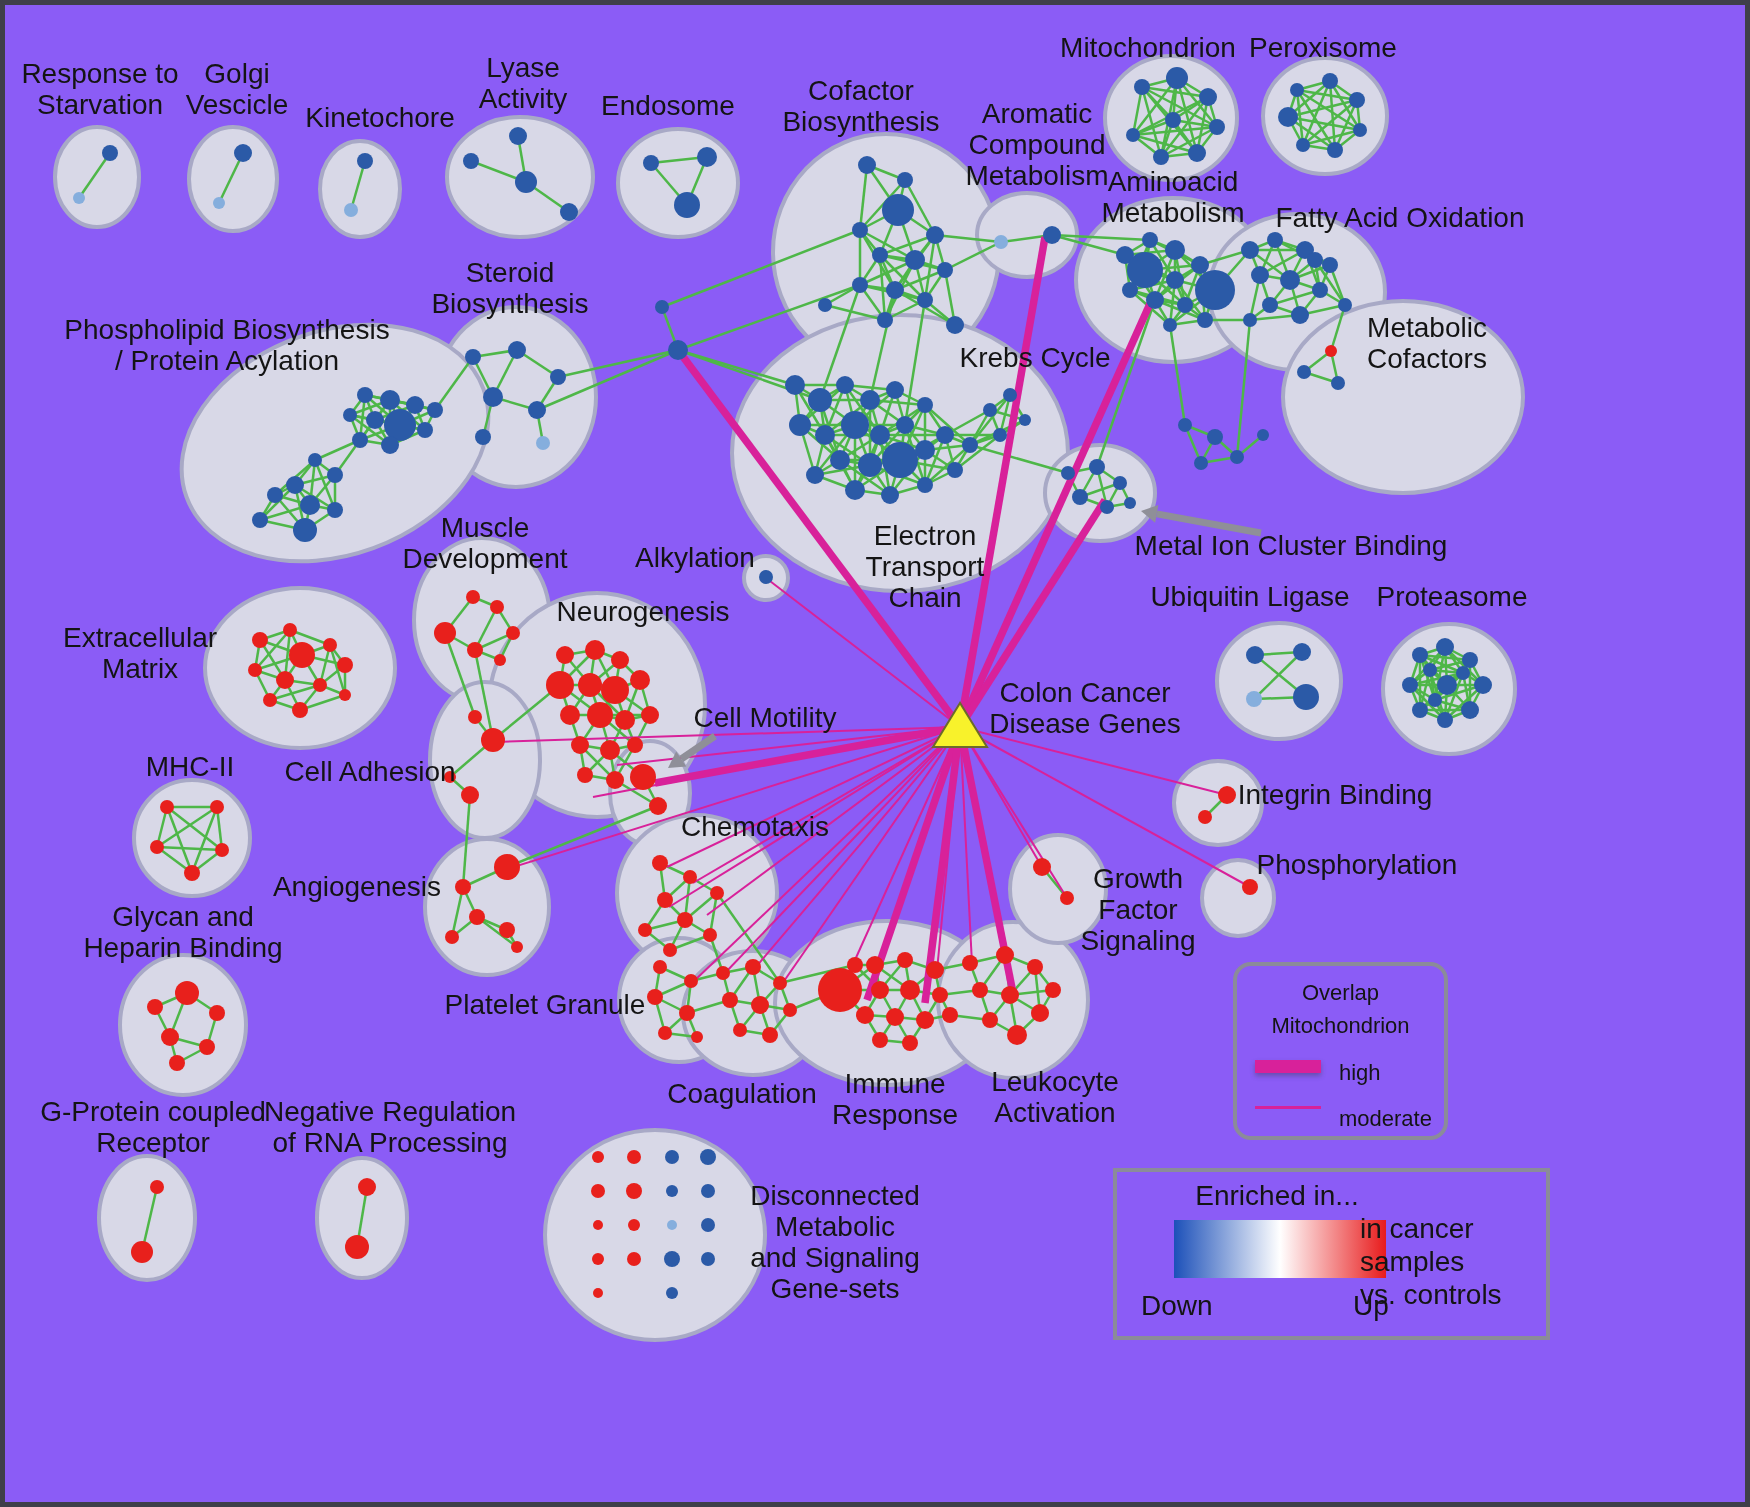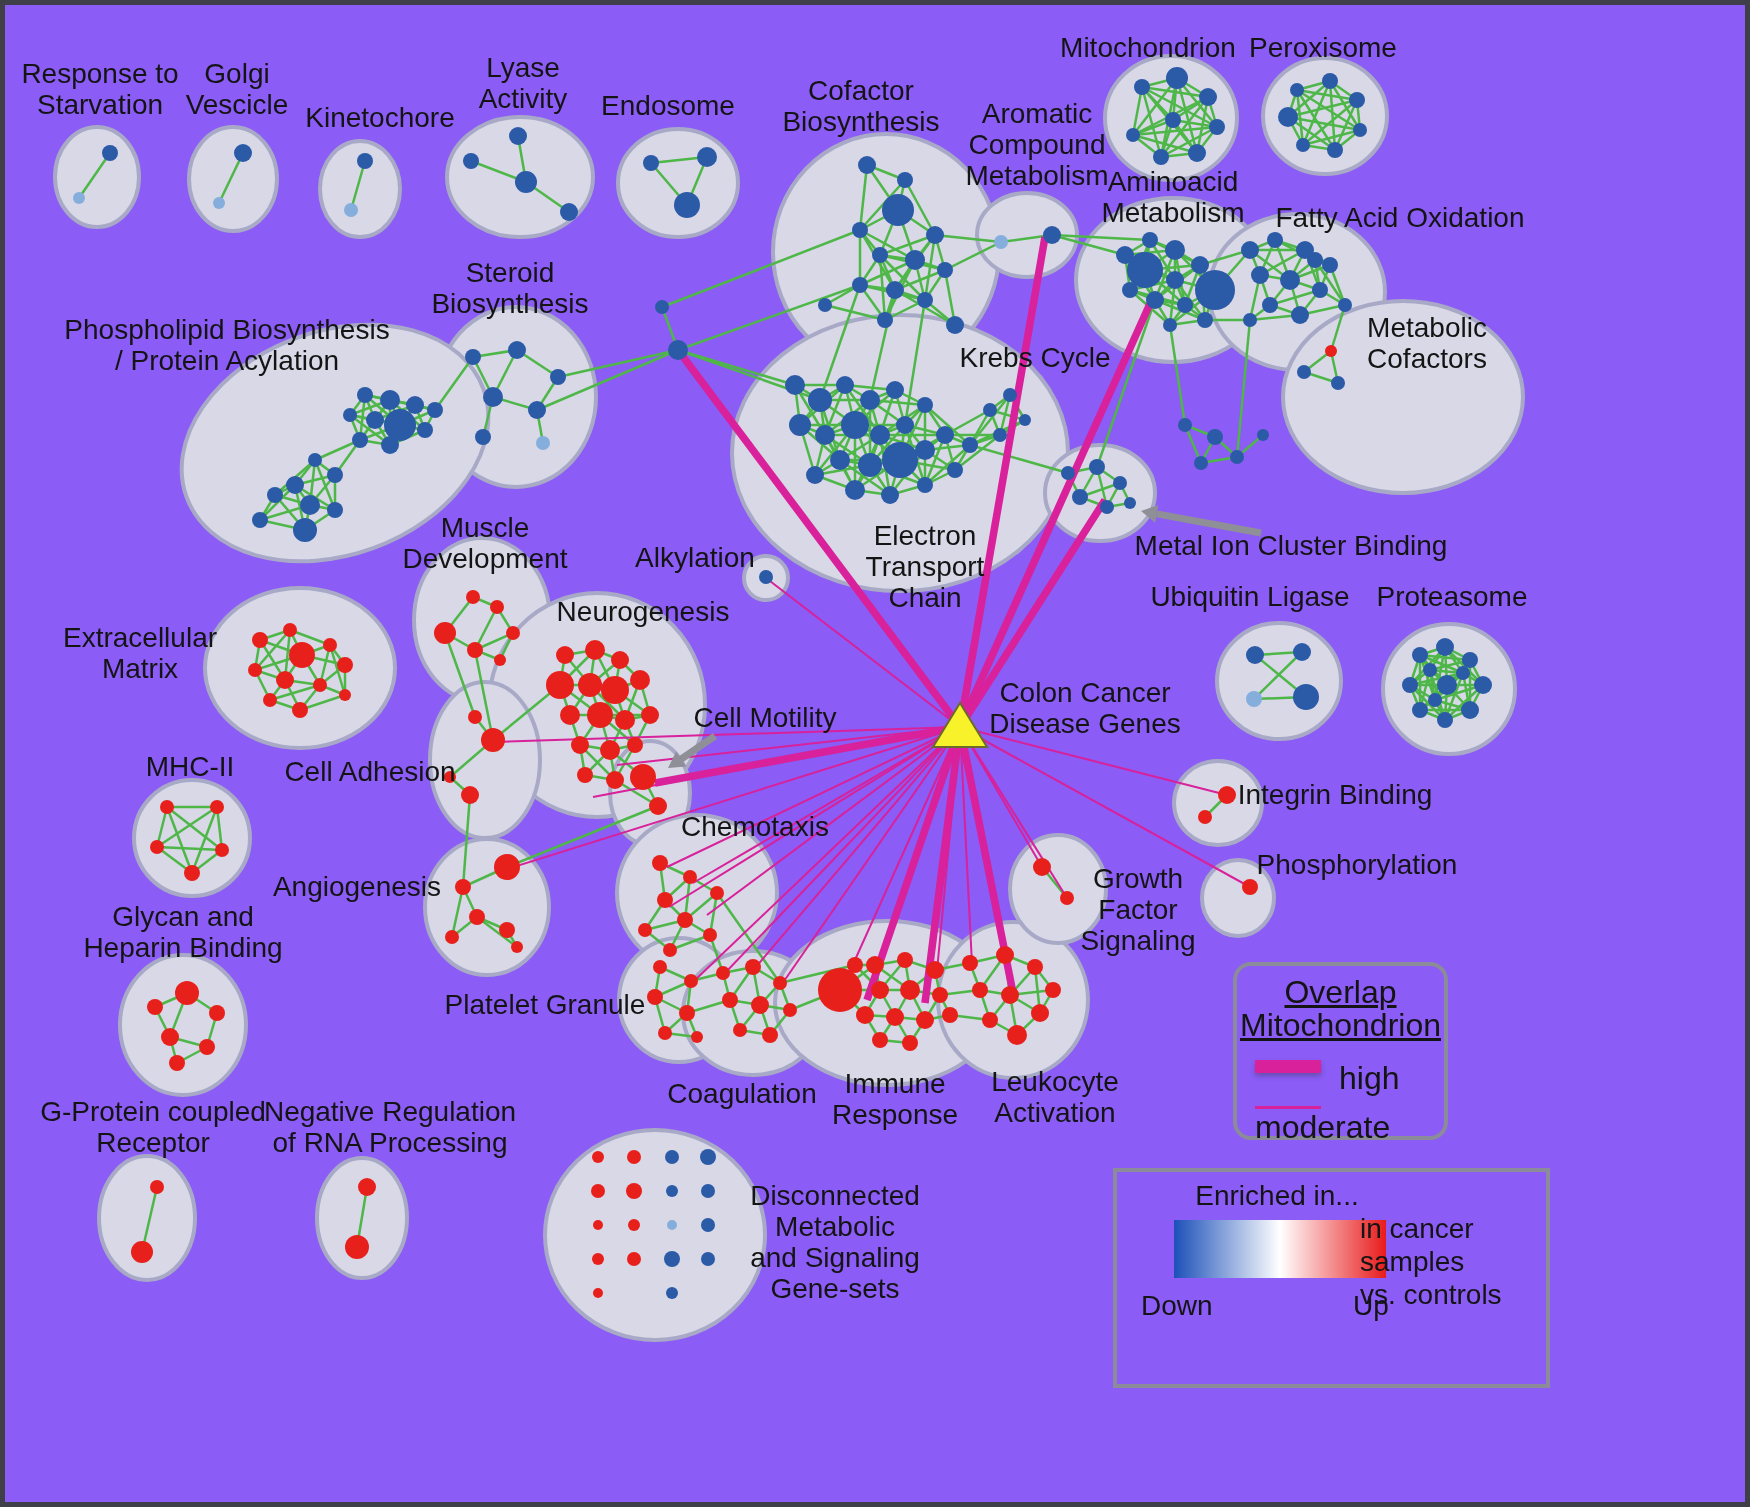--- a/index.html
+++ b/index.html
@@ -1,28 +1,28 @@
 <!DOCTYPE html>
 <html><head>
 <meta charset="utf-8">
 <style>
   *{box-sizing:border-box;margin:0;padding:0;}
   body{font-family:"Liberation Sans",sans-serif;background:#9b9bb5;}
   .stage{position:relative;width:1750px;height:1507px;background:#8b5cf6;border:5px solid #3f3f4a;overflow:hidden;}
   #network{position:absolute;left:0;top:0;}
   #network text{font-family:"Liberation Sans",sans-serif;font-size:28px;fill:#141414;}
-  .legend-overlap{position:absolute;left:1228px;top:957px;width:215px;height:178px;border:4px solid #8b8b99;border-radius:18px;color:#141414;font-size:32px;text-decoration:underline;}
+  .legend-overlap{position:absolute;left:1228px;top:957px;width:215px;height:178px;border:4px solid #8b8b99;border-radius:18px;color:#141414;font-size:22px;}
   .lo-title{text-align:center;margin-top:10px;line-height:33px;}
   .lo-row{position:absolute;left:18px;display:flex;align-items:flex-start;}
   .lo-row1{top:94px;}
-  .lo-row2{top:140px;flex-direction:column;}
+  .lo-row2{top:140px;}
   .bar{display:inline-block;width:66px;margin-right:18px;background:#d8219a;}
   .bar-high{height:13px;box-shadow:0 3px 5px rgba(60,60,90,.45);}
   .bar-moderate{height:3px;}
-  .legend-enriched{position:absolute;left:1108px;top:1163px;width:437px;height:220px;border:4px solid #8b8b99;color:#141414;font-size:28px;}
+  .legend-enriched{position:absolute;left:1108px;top:1163px;width:437px;height:172px;border:4px solid #8b8b99;color:#141414;font-size:28px;}
   .le-title{position:absolute;left:30px;top:8px;width:260px;text-align:center;}
   .le-gradient{position:absolute;left:57px;top:48px;width:212px;height:58px;}
   .le-down{position:absolute;left:24px;top:118px;}
   .le-up{position:absolute;left:236px;top:118px;}
   .le-note{position:absolute;right:8px;top:40px;width:178px;text-align:left;line-height:33px;}
 </style>
 </head>
 <body>
 
 <div class="stage">

